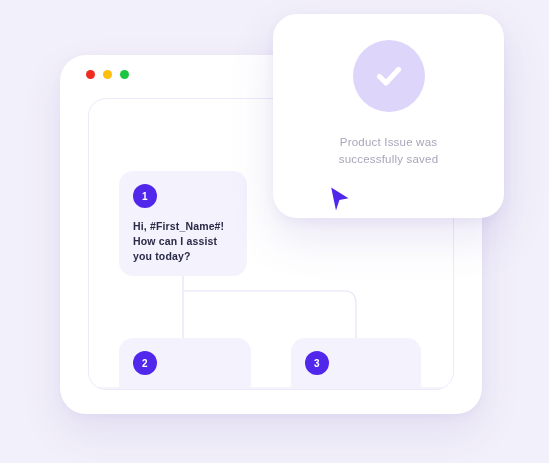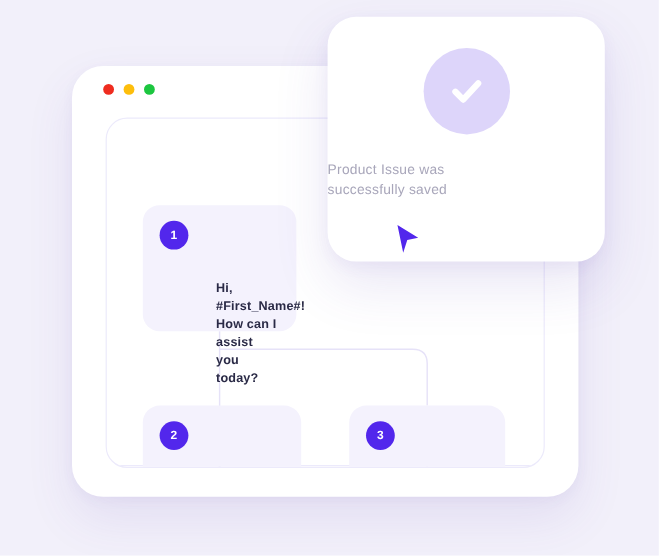--- a/index.html
+++ b/index.html
@@ -115,29 +115,28 @@
     font-size: 10px;
     font-weight: bold;
     display: flex;
     align-items: center;
     justify-content: center;
     letter-spacing: 0.2px;
   }
   .node-text {
     position: absolute;
     left: 14px;
-    top: 62px;
+    top: 48px;
     right: 10px;
     font-size: 10.5px;
     line-height: 15px;
     color: #2a2a46;
     font-weight: bold;
     letter-spacing: 0.15px;
     white-space: pre-line;
-    margin-left: 47px;
   }
 
   
   .toast {
     position: absolute;
     left: 273px;
     top: 14px;
     width: 231px;
     height: 204px;
     background: #ffffff;
@@ -156,21 +155,21 @@
     background: #ddd5fa;
     display: flex;
     align-items: center;
     justify-content: center;
   }
   .toast-msg {
     position: absolute;
     left: 0;
     right: 0;
     top: 120px;
-    text-align: left;
+    text-align: center;
     font-size: 11.5px;
     line-height: 17px;
     color: #a8a6ba;
     letter-spacing: 0.2px;
     white-space: pre-line;
   }
   .cursor {
     position: absolute;
     left: 56px;
     top: 172px;

